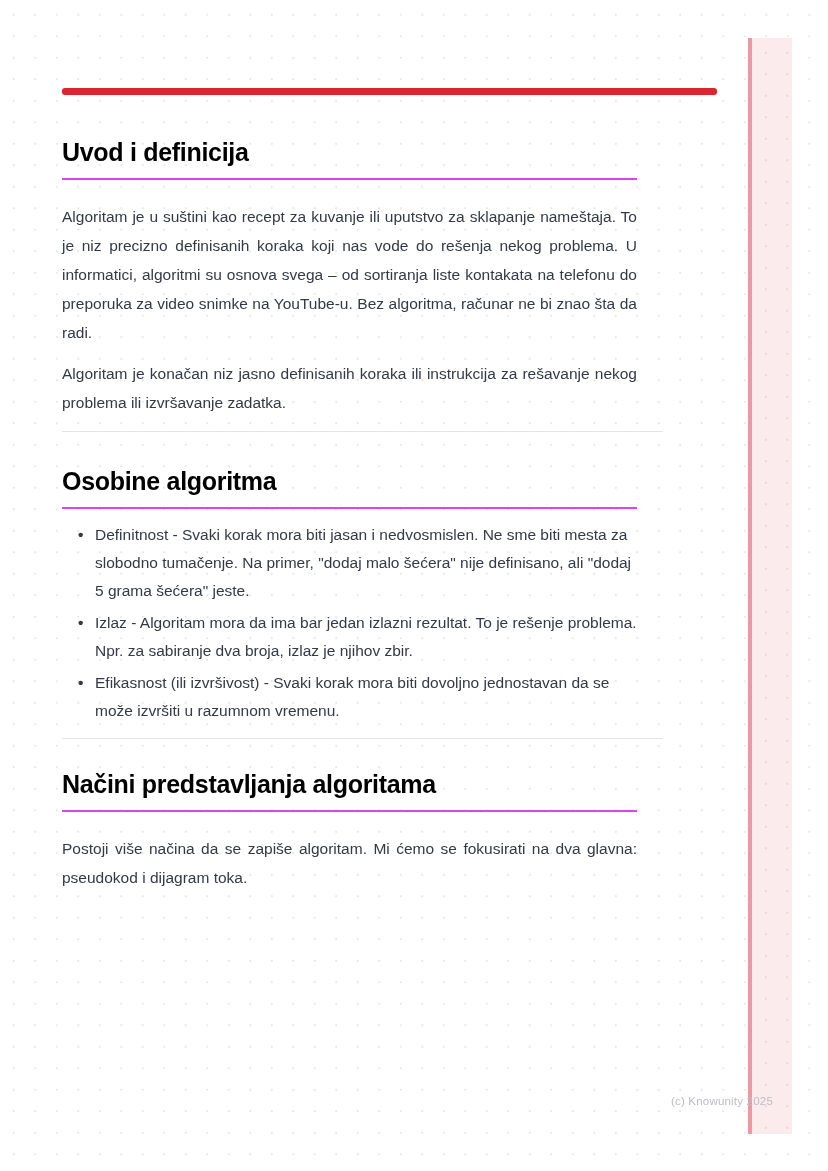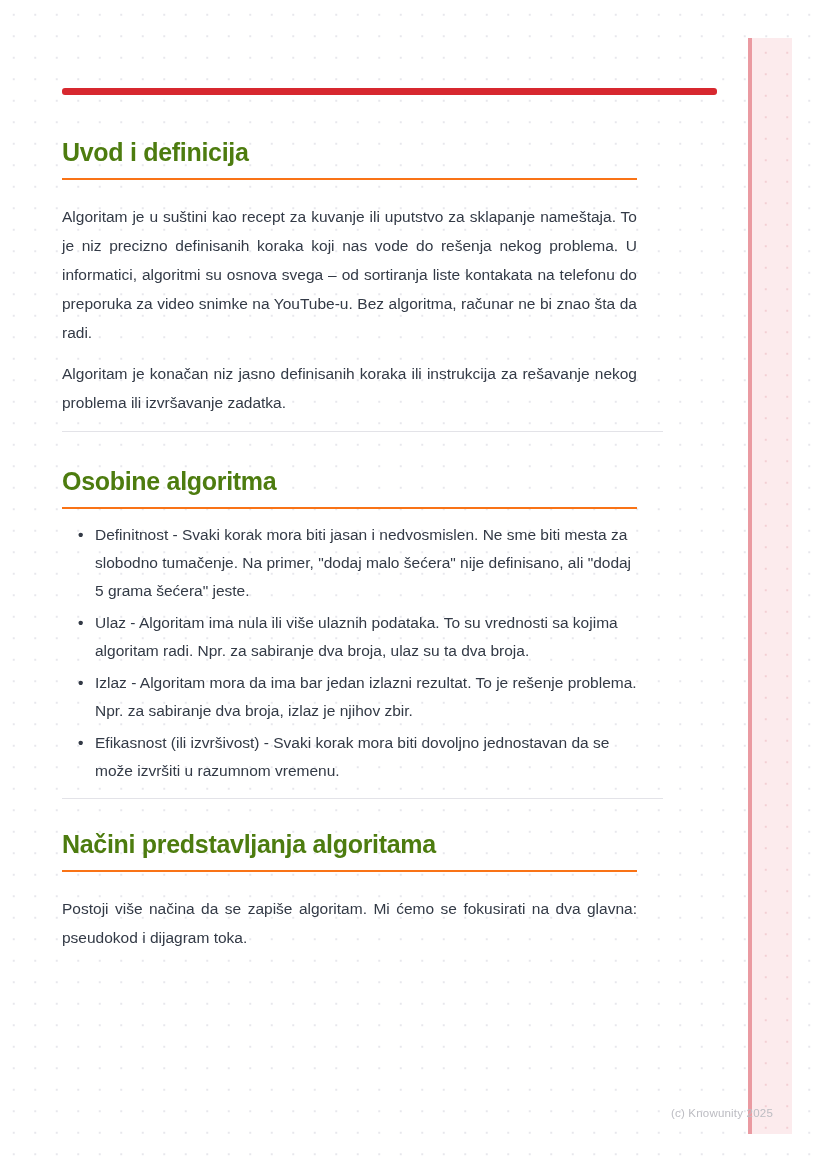--- a/index.html
+++ b/index.html
@@ -52,23 +52,23 @@
     width: 655px; height: 7px;
     background: #d7282f;
     border-radius: 3px;
   }
   .section-heading {
     margin: 0;
     font-size: 25px;
     line-height: 30px;
     font-weight: 800;
     letter-spacing: -0.3px;
-    color: #4d7c0f;
+    color: #000000;
     padding-bottom: 11px;
-    border-bottom: 2px solid #f97316;
+    border-bottom: 2px solid #d946ef;
   }
   .sec-1 { margin-top: 42px; }
   .sec-2 { margin-top: 34px; }
   .sec-3 { margin-top: 30px; }
   .para {
     margin: 22px 0 0 0;
     line-height: 29px;
     text-align: justify;
   }
   .para.tight { margin-top: 12px; }
@@ -95,21 +95,21 @@
     content: "\2022";
     position: absolute;
     left: -17px;
     font-weight: 700;
     color: #333a46;
   }
   strong { font-weight: 400; }
   .watermark {
     position: absolute;
     right: 55px;
-    bottom: 52px;
+    bottom: 64px;
     font-size: 11.5px;
     color: #bcbcc2;
     z-index: 3;
     letter-spacing: 0.2px;
     text-align: right;
   }
 </style>
 </head>
 <body>
 
@@ -125,21 +125,20 @@
     <p class="para">Algoritam je u suštini kao recept za kuvanje ili uputstvo za sklapanje nameštaja. To je niz precizno definisanih koraka koji nas vode do rešenja nekog problema. U informatici, algoritmi su osnova svega – od sortiranja liste kontakata na telefonu do preporuka za video snimke na YouTube-u. Bez algoritma, računar ne bi znao šta da radi.</p>
     <p class="para tight"><strong>Algoritam</strong><span> je konačan niz jasno definisanih koraka ili instrukcija za rešavanje nekog problema ili izvršavanje zadatka.</span></p>
   </div>
 
   <hr class="divider">
 
   <div class="sec-2">
     <h2 class="section-heading">Osobine algoritma</h2>
     <ul class="props-list">
       <li><strong>Definitnost</strong><span> - Svaki korak mora biti jasan i nedvosmislen. Ne sme biti mesta za slobodno tumačenje. Na primer, "dodaj malo šećera" nije definisano, ali "dodaj 5 grama šećera" jeste.</span></li>
-      <li><strong>Ulaz</strong><span> - Algoritam ima nula ili više ulaznih podataka. To su vrednosti sa kojima algoritam radi. Npr. za sabiranje dva broja, ulaz su ta dva broja.</span></li>
       <li><strong>Izlaz</strong><span> - Algoritam mora da ima bar jedan izlazni rezultat. To je rešenje problema. Npr. za sabiranje dva broja, izlaz je njihov zbir.</span></li>
       <li><strong>Efikasnost</strong><span> (ili izvršivost) - Svaki korak mora biti dovoljno jednostavan da se može izvršiti u razumnom vremenu.</span></li>
     </ul>
   </div>
 
   <hr class="divider after-list">
 
   <div class="sec-3">
     <h2 class="section-heading">Načini predstavljanja algoritama</h2>
     <p class="para">Postoji više načina da se zapiše algoritam. Mi ćemo se fokusirati na dva glavna: pseudokod i dijagram toka.</p>

